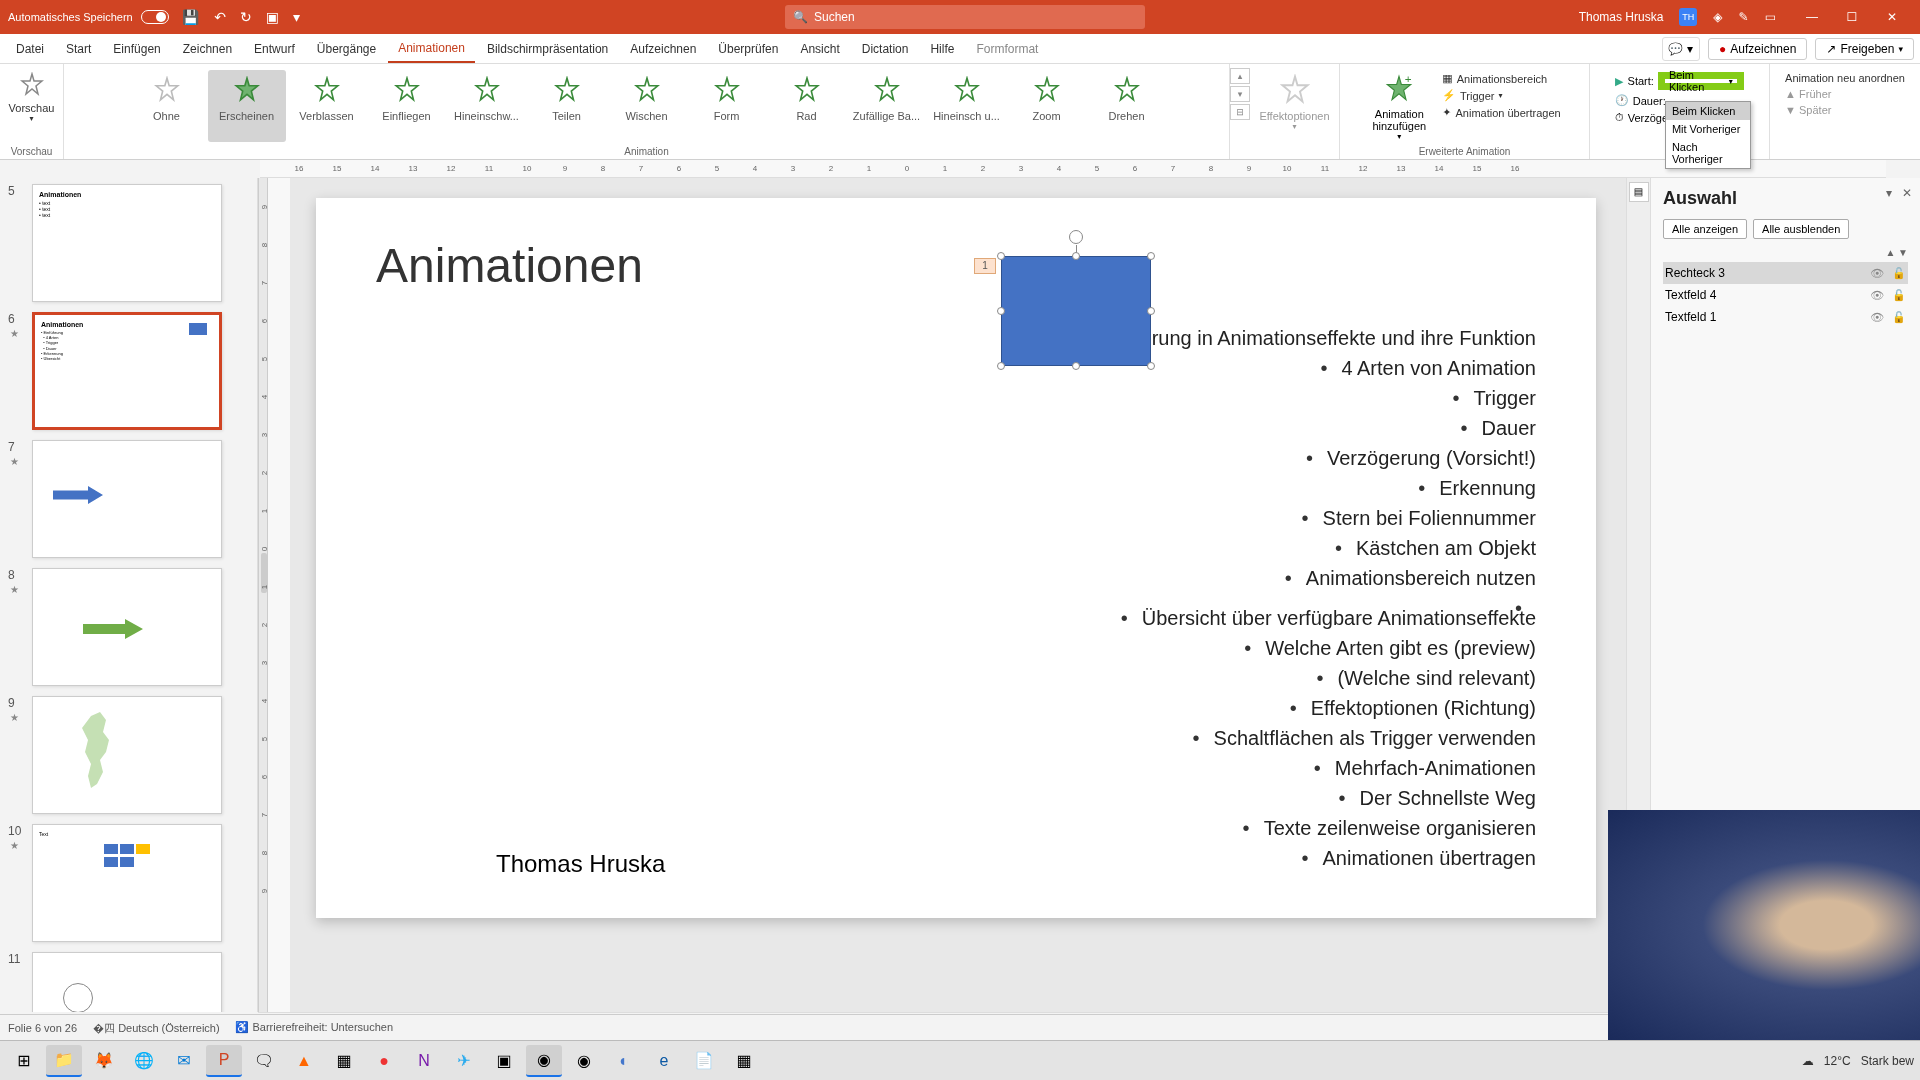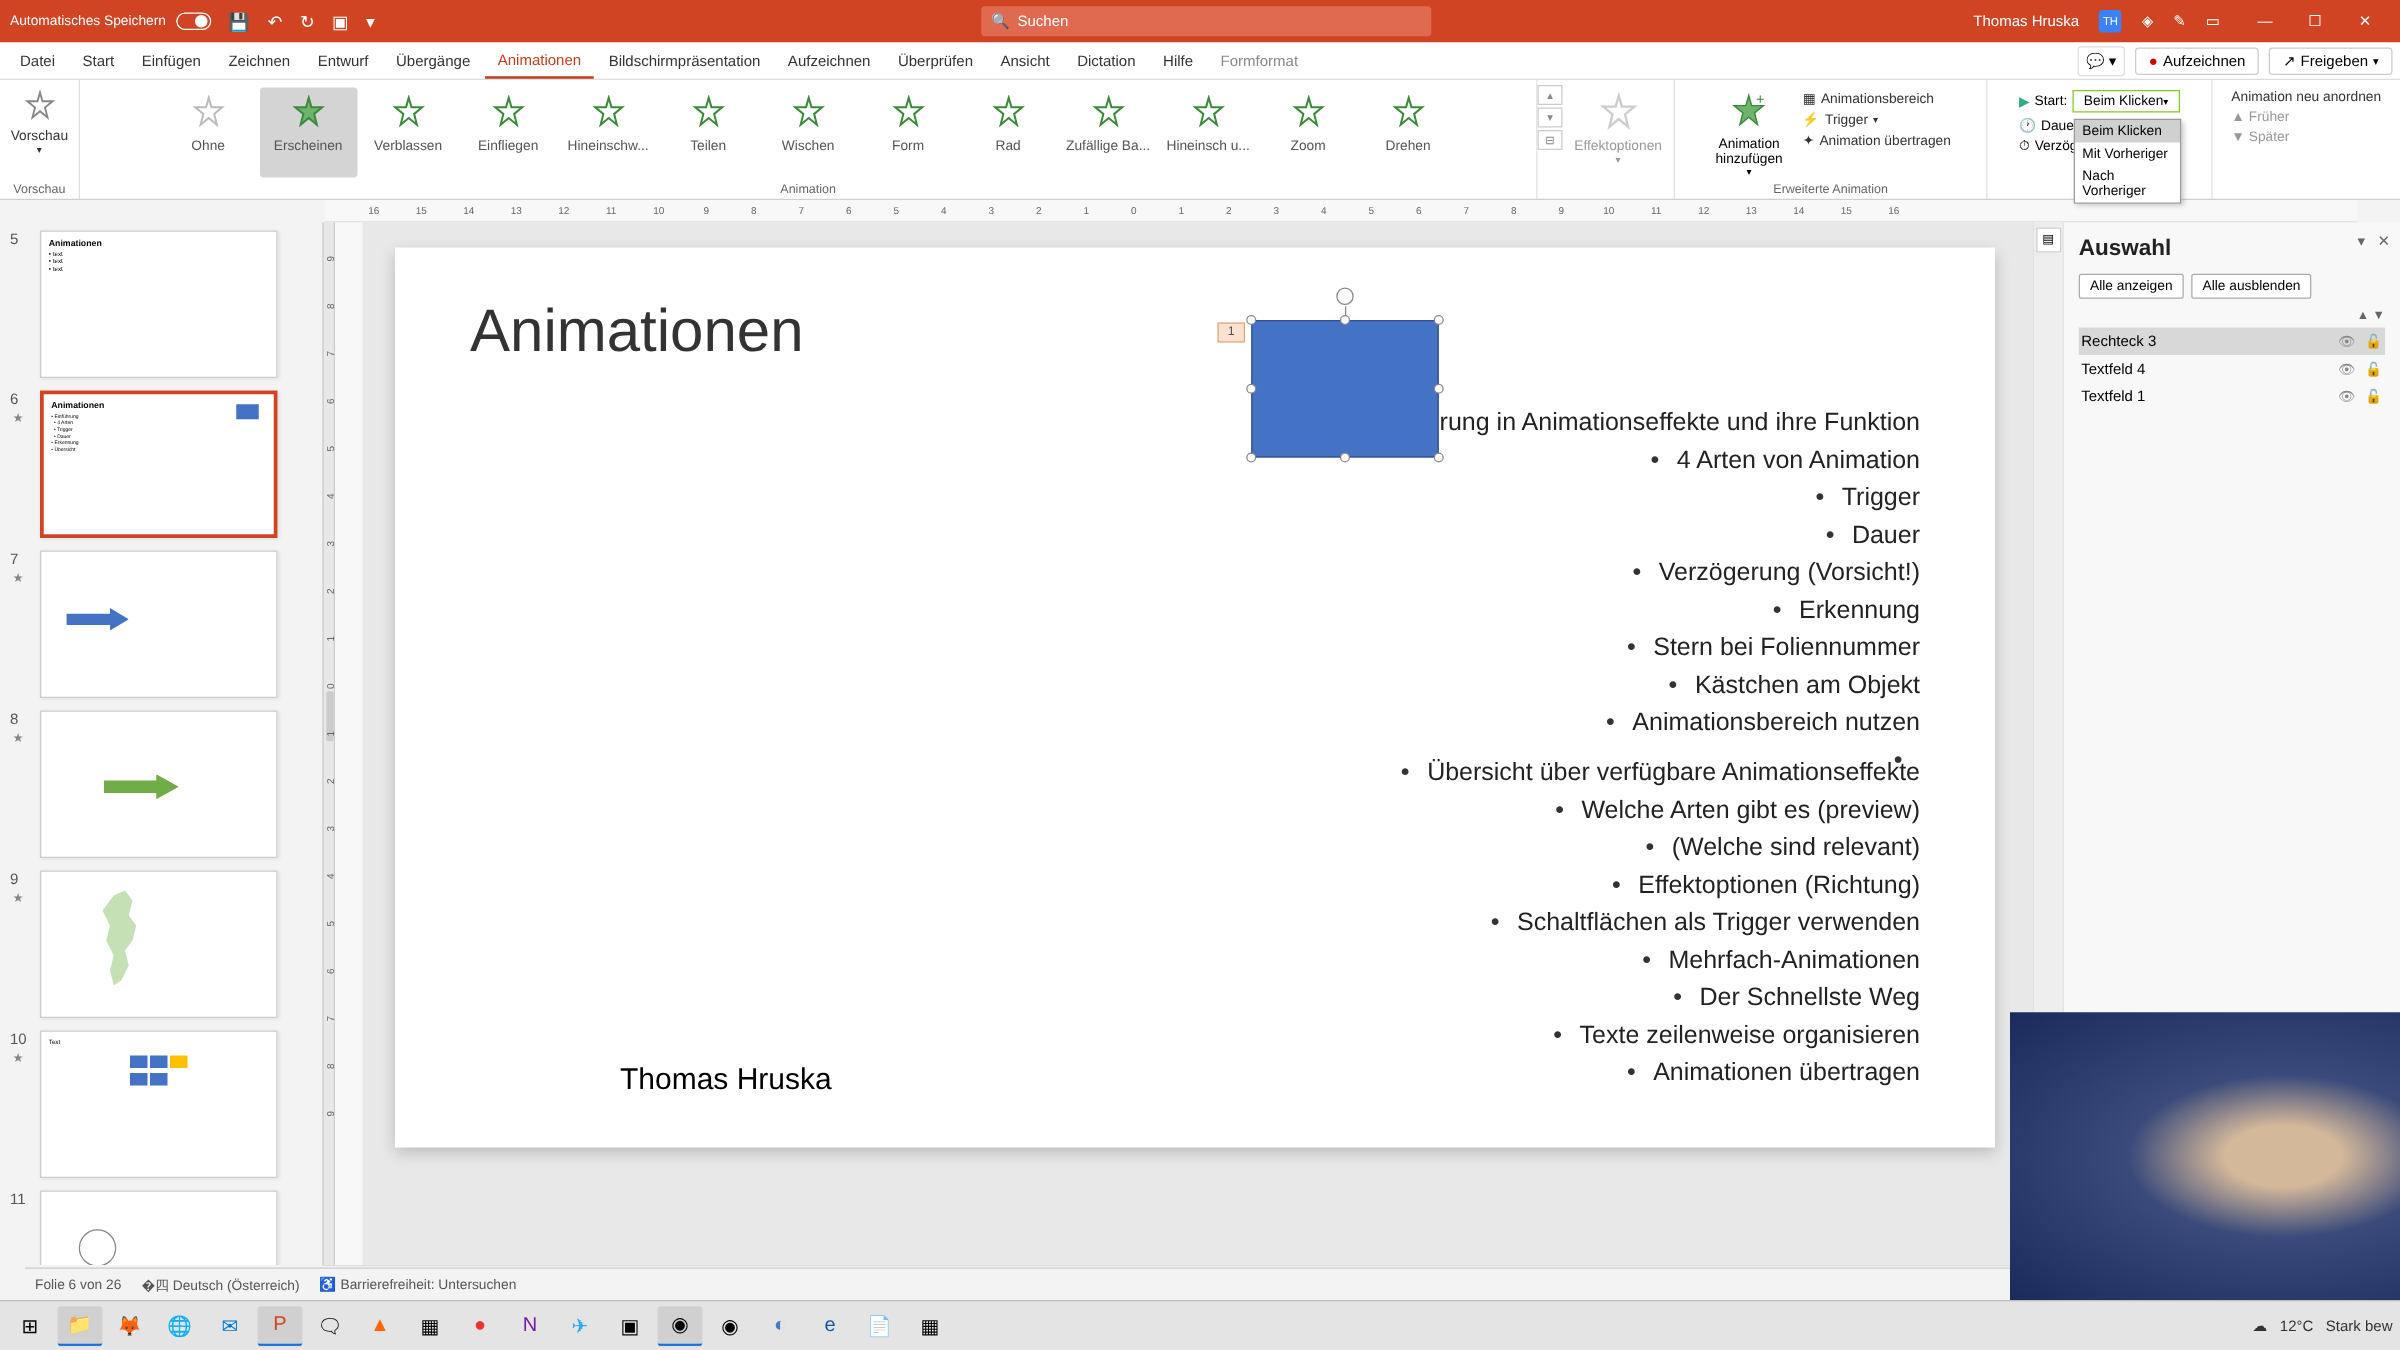--- a/index.html
+++ b/index.html
@@ -41,21 +41,21 @@
 .gallery-item.selected { background:#d4d4d4; }
 .gallery-item .gstar { width:26px; height:26px; margin:2px auto 6px; }
 .gallery-more { width:20px; display:flex; flex-direction:column; gap:2px; padding-top:4px; }
 .gallery-more .row { border:1px solid #ccc; height:16px; font-size:9px; text-align:center; line-height:14px; color:#888; }
 .effect-opt { width:78px; text-align:center; font-size:11px; color:#999; padding-top:4px; }
 .add-anim { width:74px; text-align:center; font-size:11px; padding-top:4px; }
 .ext-col { display:flex; flex-direction:column; gap:4px; padding:4px 6px; font-size:11px; color:#333; }
 .ext-row { display:flex; align-items:center; gap:4px; white-space:nowrap; }
 .timing-col { display:flex; flex-direction:column; gap:4px; padding:4px 6px; font-size:11px; }
 .timing-row { display:flex; align-items:center; gap:4px; }
-.timing-input { width:86px; height:18px; border:1px solid #84cc16; padding:0 4px; font-size:11px; display:flex; align-items:center; justify-content:center; }
+.timing-input { width:86px; height:18px; border:7px solid #84cc16; padding:0 4px; font-size:11px; display:flex; align-items:center; justify-content:space-between; }
 .reorder { display:flex; flex-direction:column; gap:4px; padding:4px 8px; font-size:11px; color:#999; }
 .reorder .hdr { color:#333; }
 
 
 .dropdown-popup { position:absolute; top:22px; left:0; width:86px; background:#fff; border:1px solid #999; box-shadow:2px 2px 4px rgba(0,0,0,0.2); z-index:100; font-size:11px; }
 .dropdown-popup .opt { padding:3px 6px; }
 .dropdown-popup .opt.hover { background:#d0d0d0; }
 
 
 .hruler { height:18px; background:#f8f8f8; border-bottom:1px solid #ddd; margin-left:260px; margin-right:34px; font-size:8px; color:#666; display:flex; align-items:center; padding-left:20px; overflow:hidden; }
@@ -107,21 +107,21 @@
 .sel-icons { display:flex; gap:8px; color:#888; font-size:11px; }
 
 
 .webcam { position:absolute; right:0; bottom:40px; width:312px; height:230px; background:#2a3a6a; }
 .webcam-placeholder { width:100%; height:100%; background:radial-gradient(ellipse at 70% 50%, #d4b89a 15%, #3a4a7a 40%, #1a2a5a); position:relative; }
 
 
 .notes { height:28px; background:#f3f3f3; border-top:1px solid #ddd; margin-left:258px; margin-right:300px; padding:4px 12px; color:#888; font-size:13px; font-style:italic; }
 
 
-.statusbar { height:26px; background:#f3f3f3; border-top:1px solid #ccc; display:flex; align-items:center; padding:0 8px; font-size:11px; color:#555; gap:16px; position:absolute; bottom:40px; left:0; right:0;margin-left:20px; }
+.statusbar { height:26px; background:#f3f3f3; border-top:1px solid #ccc; display:flex; align-items:center; padding:0 8px; font-size:11px; color:#555; gap:16px; position:absolute; bottom:40px; left:0; right:0; }
 .statusbar .right { margin-left:auto; display:flex; gap:14px; align-items:center; }
 
 
 .taskbar { position:absolute; bottom:0; left:0; right:0; height:40px; background:#e4e4e4; border-top:1px solid #bbb; display:flex; align-items:center; padding:0 6px; gap:4px; }
 .tb-icon { width:36px; height:32px; display:flex; align-items:center; justify-content:center; font-size:16px; border-radius:3px; }
 .tb-icon.active { background:#d0d0d0; border-bottom:2px solid #1a73e8; }
 .taskbar .tray { margin-left:auto; display:flex; align-items:center; gap:10px; font-size:12px; color:#333; }
 
 .collapse-handle { width:10px; background:#e8e8e8; border-left:1px solid #ccc; border-right:1px solid #ccc; position:relative; }
 .collapse-handle::after { content:""; position:absolute; top:45%; left:2px; width:6px; height:40px; background:#ccc; border-radius:2px; }

